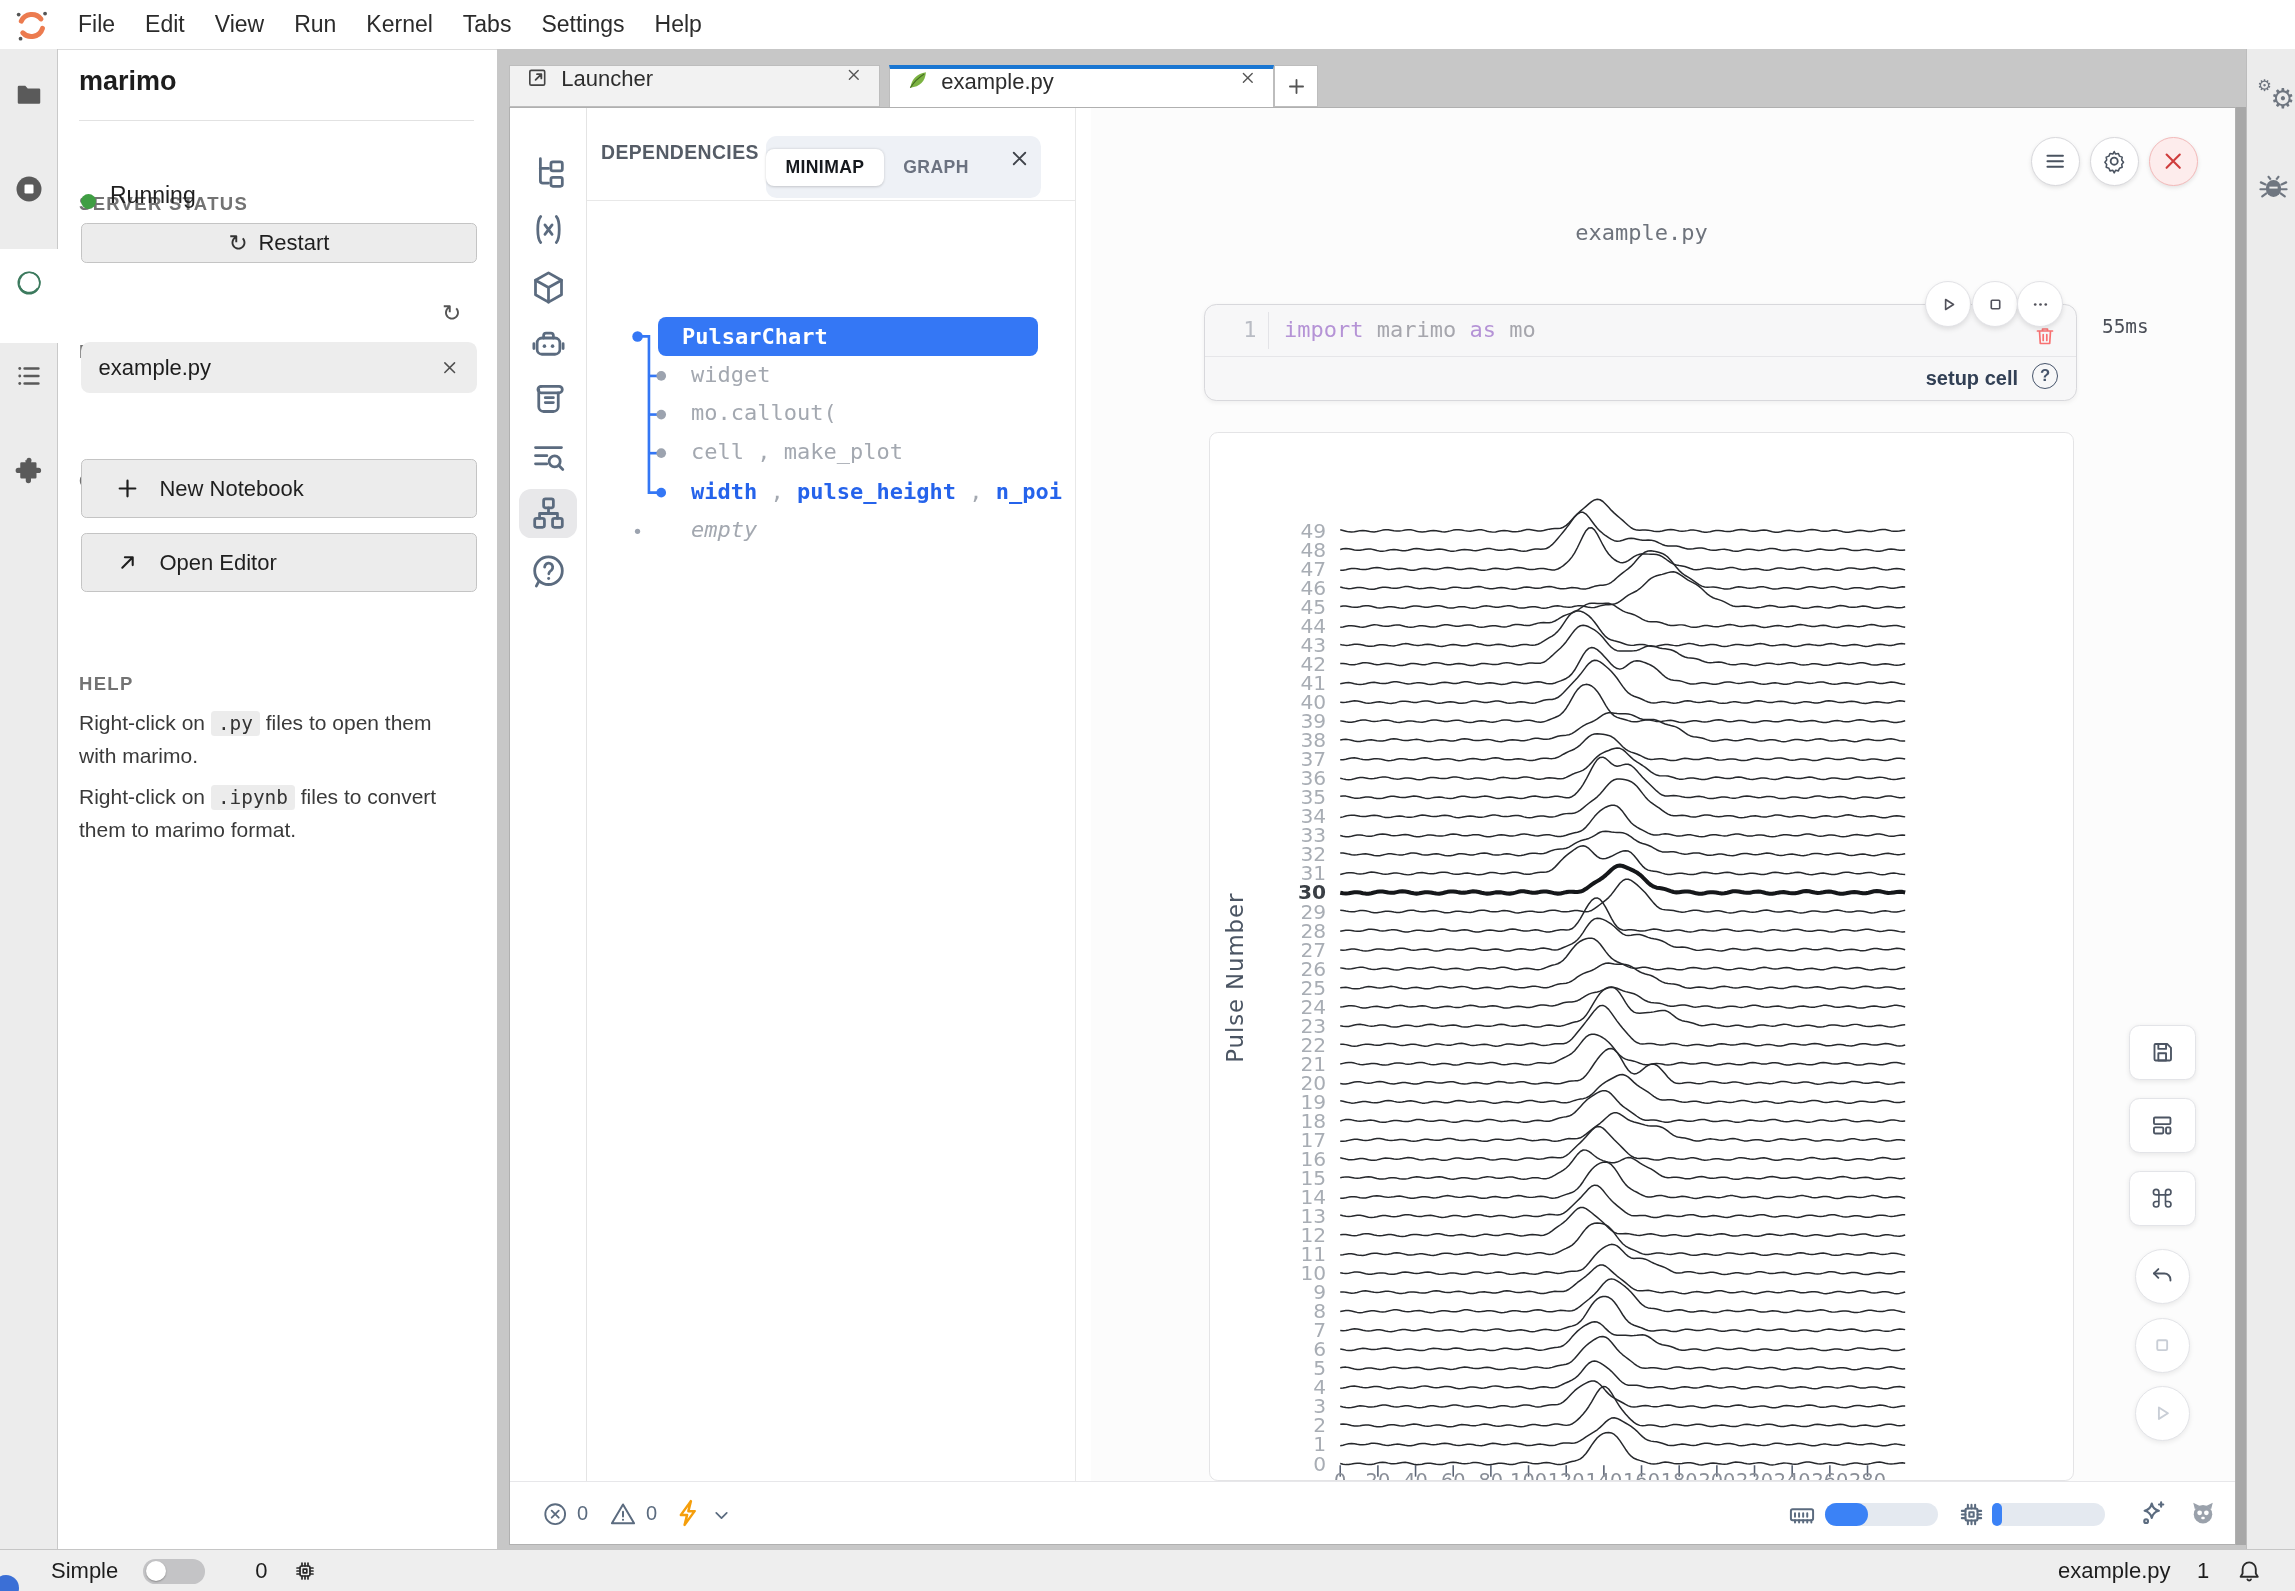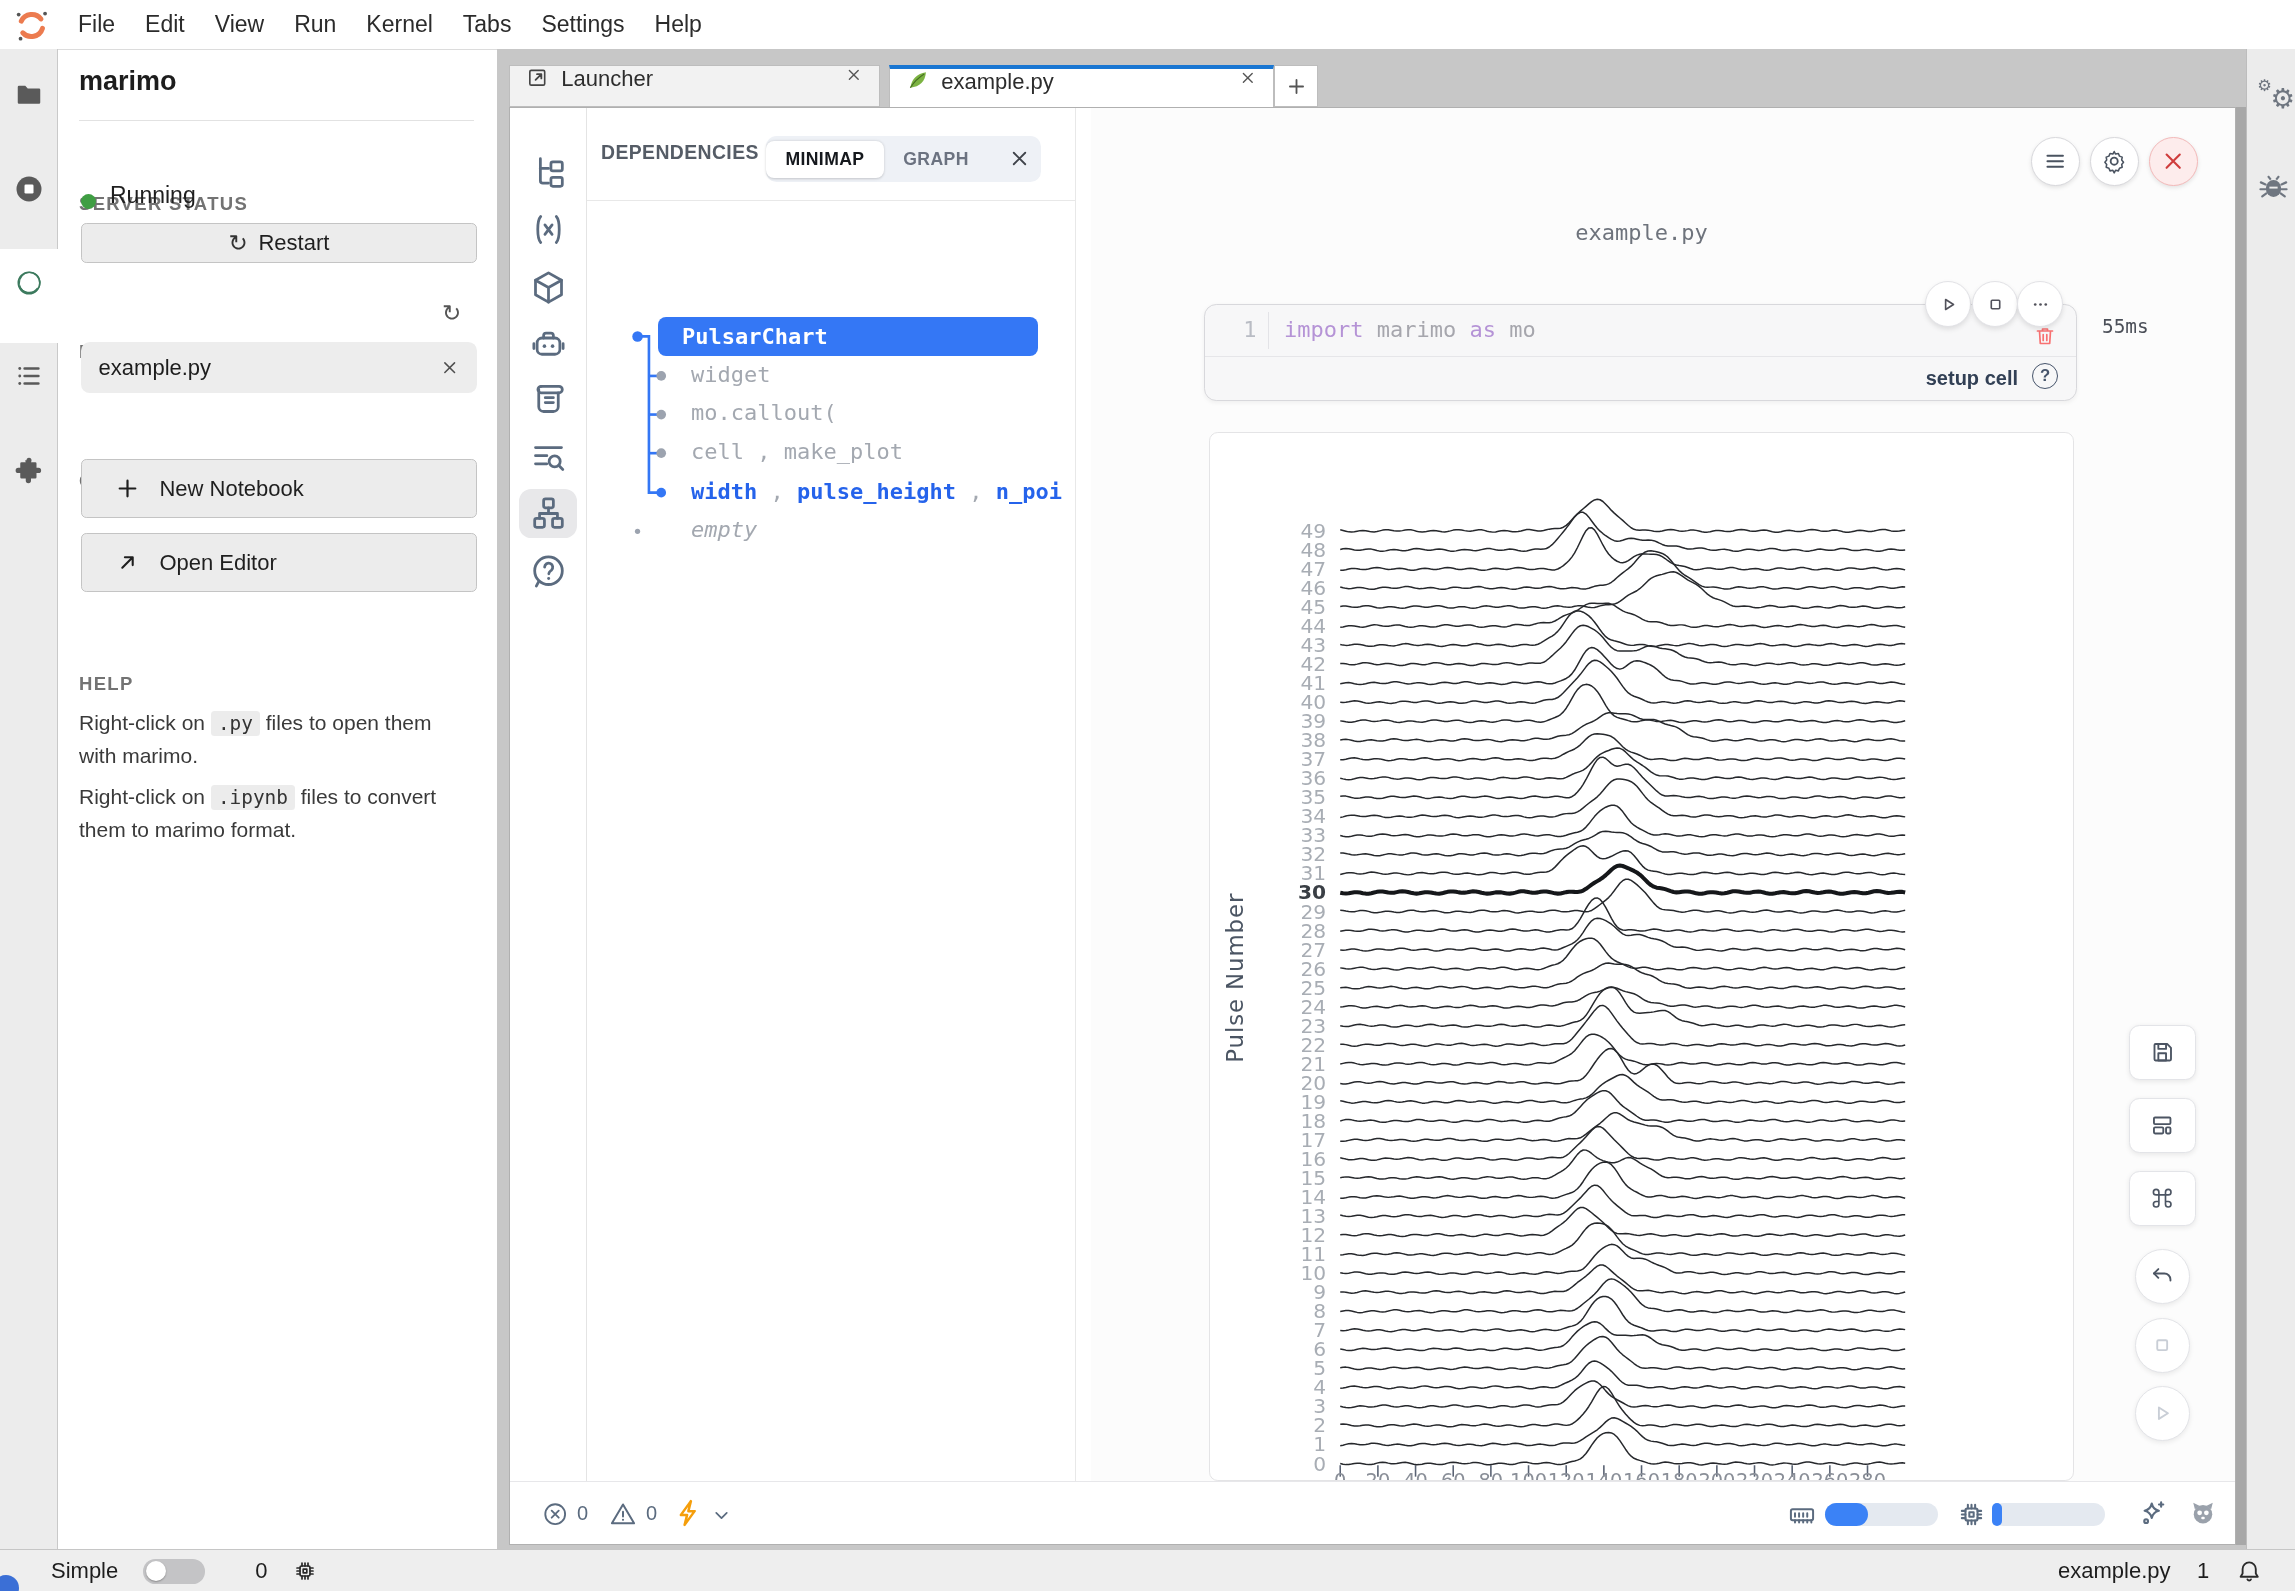--- a/index.html
+++ b/index.html
@@ -58,21 +58,21 @@
   #main-panel { left:509px; top:107px; width:1727px; height:1438px; background:#fff; border:0.9px solid #b0b0b0; z-index:4; }
   #scroll-band { left:2236px; top:107px; width:10.6px; height:1438px; background:#a8a8a8; z-index:3; }
 
   #tool-rail { left:510px; top:108px; width:77px; height:1373px; background:#fff; border-right:0.9px solid #e4e4e4; z-index:8; }
   .tool-icon { position:absolute; left:19.4px; width:39px; height:39px; color:#5b6b7f; cursor:pointer; }
   .tool-active-bg { position:absolute; left:8.8px; width:58px; height:49px; background:#e8e8ea; border-radius:12.3px; }
 
   #dep-panel { left:571px; top:108px; width:505px; height:1373px; background:#fff; border-right:0.9px solid #e8e8e8; z-index:7; }
   #dep-header { position:absolute; left:0; top:0; width:100%; height:93px; border-bottom:0.9px solid #e8e8e8; }
   #dep-title { position:absolute; left:30px; top:33px; font-size:19.4px; font-weight:bold; letter-spacing:0.4px; color:#555c66; }
-  #dep-toggle { position:absolute; left:195px; top:28px; width:275px; height:46px; background:#eef1f6; border-radius:10.6px;
+  #dep-toggle { position:absolute; left:195px; top:28px; width:275px; height:62px; background:#eef1f6; border-radius:10.6px;
     display:flex; align-items:center; padding:0; }
   .mode-btn { font-size:17.6px; font-weight:bold; letter-spacing:0.4px; padding:0 19.4px; height:37px; display:flex;
     align-items:center; border-radius:8px; color:#6b7280; cursor:pointer; }
   .mode-btn.active { background:#fff; color:#15181d; box-shadow:0 0.9px 2.6px rgba(0,0,0,0.18); }
   #dep-close { position:absolute; left:437px; top:39px; width:23px; height:23px; color:#3f434a; cursor:pointer; }
 
   #dep-tree { position:absolute; left:0; top:97px; width:100%; height:370px; font-family:"DejaVu Sans Mono", monospace; }
   #tree-pill { position:absolute; left:87px; top:112px; width:380px; height:39px; background:#3477f5; border-radius:8px;
     color:#fff; font-weight:bold; font-size:22px; line-height:39px; padding-left:24px; cursor:pointer; }
   .tree-row { position:absolute; left:120px; font-size:22px; color:#a3a8b0; cursor:pointer; white-space:nowrap; }

